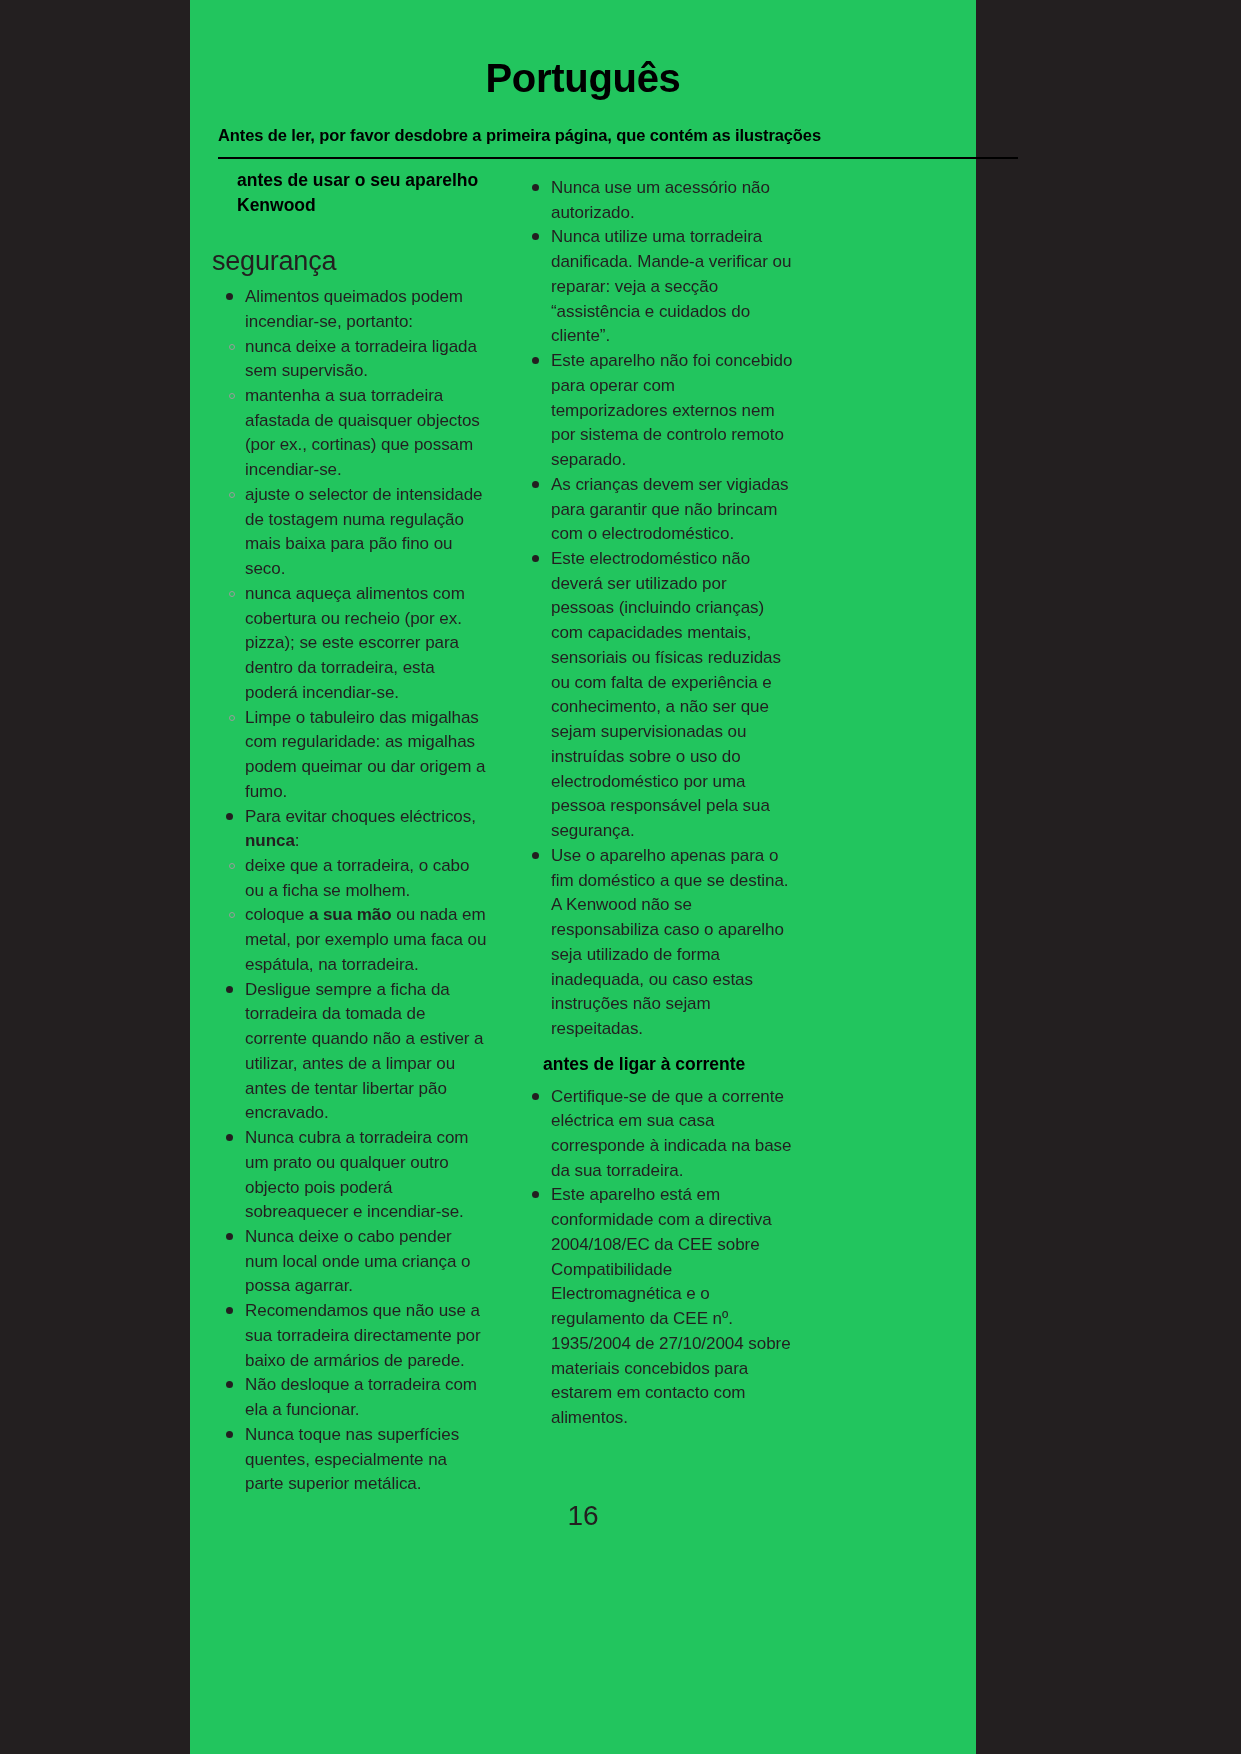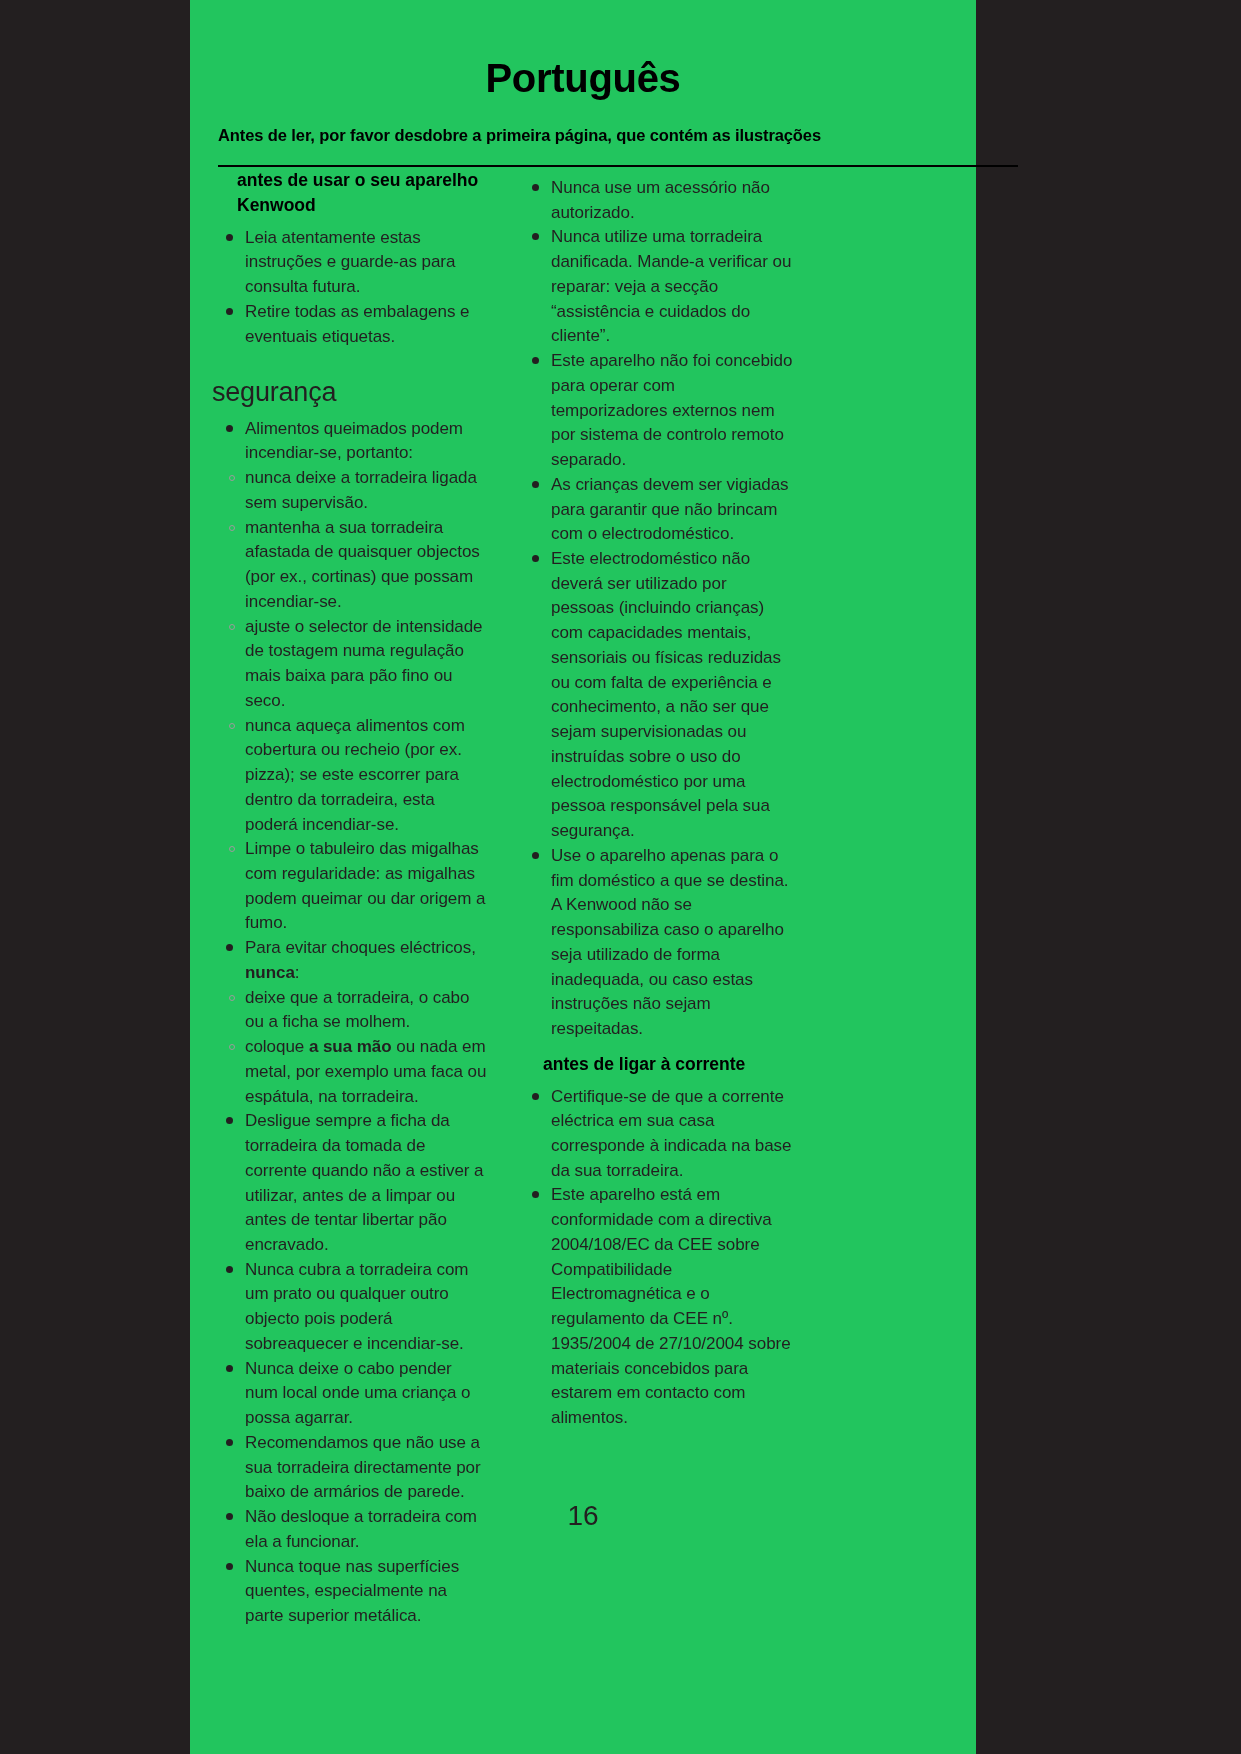--- a/index.html
+++ b/index.html
@@ -48,21 +48,21 @@
   .fold-note {
     position: absolute;
     left: 28px;
     top: 126px;
     width: 800px;
     font-size: 16.5px;
     font-weight: bold;
     color: #000;
     white-space: nowrap;
     border-bottom: 2px solid #000;
-    padding-bottom: 20px;
+    padding-bottom: 12px;
     letter-spacing: -0.1px;
   }
 
   .columns {
     position: absolute;
     left: 0;
     top: 168px;
     width: 634px;
     display: flex;
     gap: 22px;
@@ -158,24 +158,20 @@
   <h1 class="page-title">Português</h1>
 
   <div class="fold-note">Antes de ler, por favor desdobre a primeira página, que contém as ilustrações</div>
 
   <div class="columns">
 
     <div class="col">
 
       <h2 class="sec-bold">antes de usar o seu aparelho Kenwood</h2>
 
-      <ul class="list">
-        <li class="lvl1">Leia atentamente estas instruções e guarde-as para consulta futura.</li>
-        <li class="lvl1">Retire todas as embalagens e eventuais etiquetas.</li>
-      </ul>
 
       <h2 class="sec-light">segurança</h2>
 
       <ul class="list">
         <li class="lvl1">Alimentos queimados podem incendiar-se, portanto:</li>
         <li class="lvl2">nunca deixe a torradeira ligada sem supervisão.</li>
         <li class="lvl2">mantenha a sua torradeira afastada de quaisquer objectos (por ex., cortinas) que possam incendiar-se.</li>
         <li class="lvl2">ajuste o selector de intensidade de tostagem numa regulação mais baixa para pão fino ou seco.</li>
         <li class="lvl2">nunca aqueça alimentos com cobertura ou recheio (por ex. pizza); se este escorrer para dentro da torradeira, esta poderá incendiar-se.</li>
         <li class="lvl2">Limpe o tabuleiro das migalhas com regularidade: as migalhas podem queimar ou dar origem a fumo.</li>

